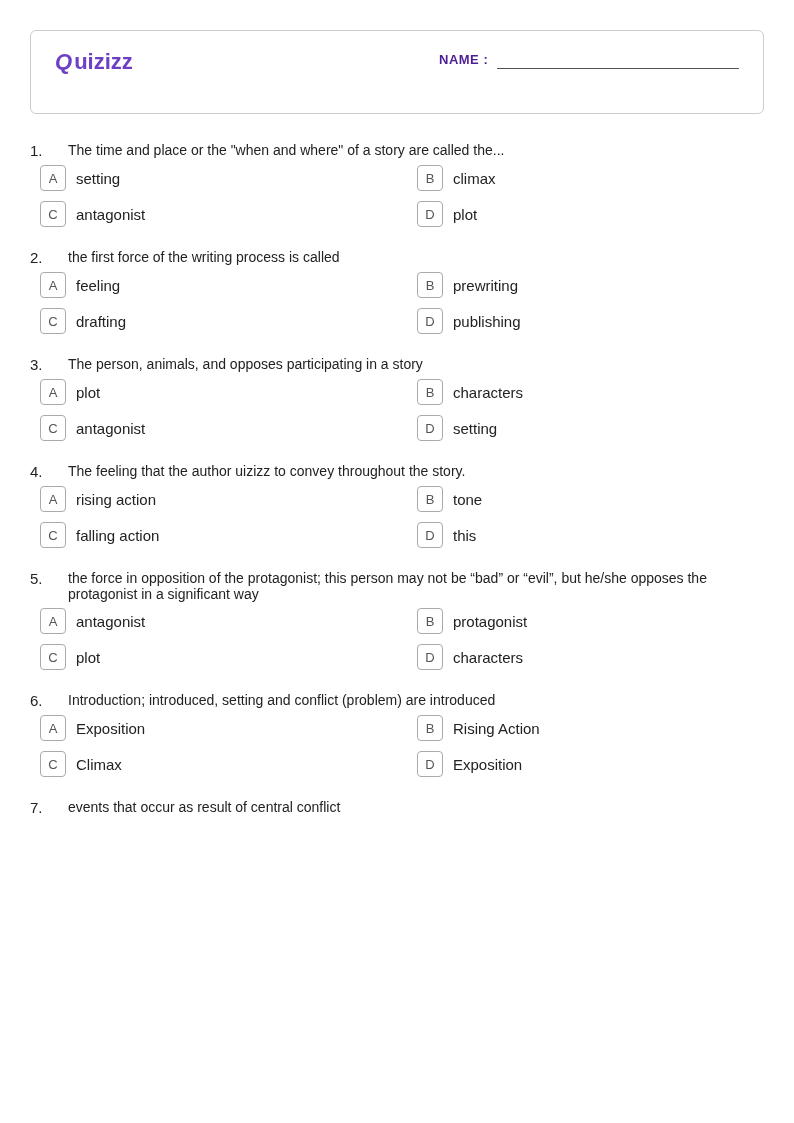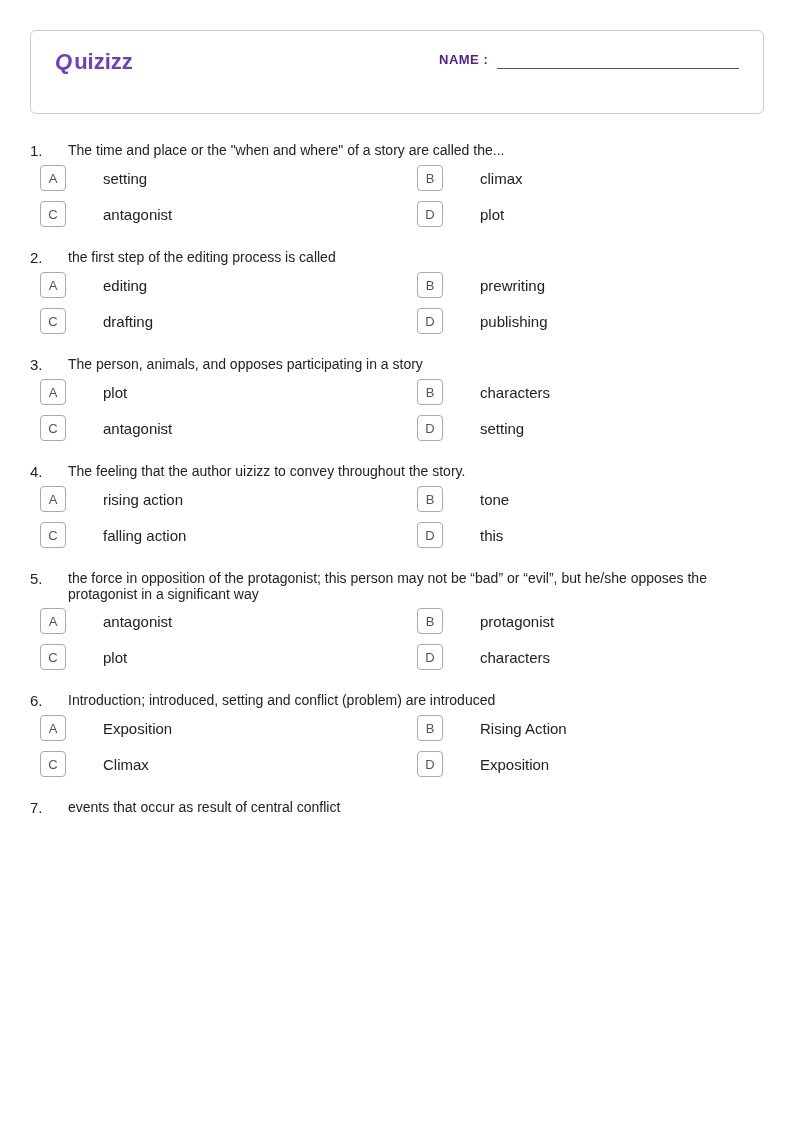--- a/index.html
+++ b/index.html
@@ -95,21 +95,20 @@
       display: flex;
       align-items: center;
       justify-content: center;
       font-size: 13px;
       color: #555;
       flex-shrink: 0;
     }
     .option-text {
       font-size: 15px;
       color: #222;
-      margin-left: 27px;
     }
     .question-row {
       display: flex;
       gap: 8px;
       align-items: flex-start;
       margin-bottom: 6px;
     }
     .q-num {
       min-width: 30px;
       font-size: 15px;
@@ -164,26 +163,26 @@
         </div>
         <div class="option">
           <div class="option-letter">D</div>
           <span class="option-text">plot</span>
         </div>
       </div>
     </div>
     <div class="question-block">
       <div class="question-row">
         <span class="q-num">2.</span>
-        <span class="q-text">the first step of the editing process is called</span>
-      </div>
-      <div class="options-grid">
-        <div class="option">
-          <div class="option-letter">A</div>
-          <span class="option-text">editing</span>
+        <span class="q-text">the first force of the writing process is called</span>
+      </div>
+      <div class="options-grid">
+        <div class="option">
+          <div class="option-letter">A</div>
+          <span class="option-text">feeling</span>
         </div>
         <div class="option">
           <div class="option-letter">B</div>
           <span class="option-text">prewriting</span>
         </div>
         <div class="option">
           <div class="option-letter">C</div>
           <span class="option-text">drafting</span>
         </div>
         <div class="option">

